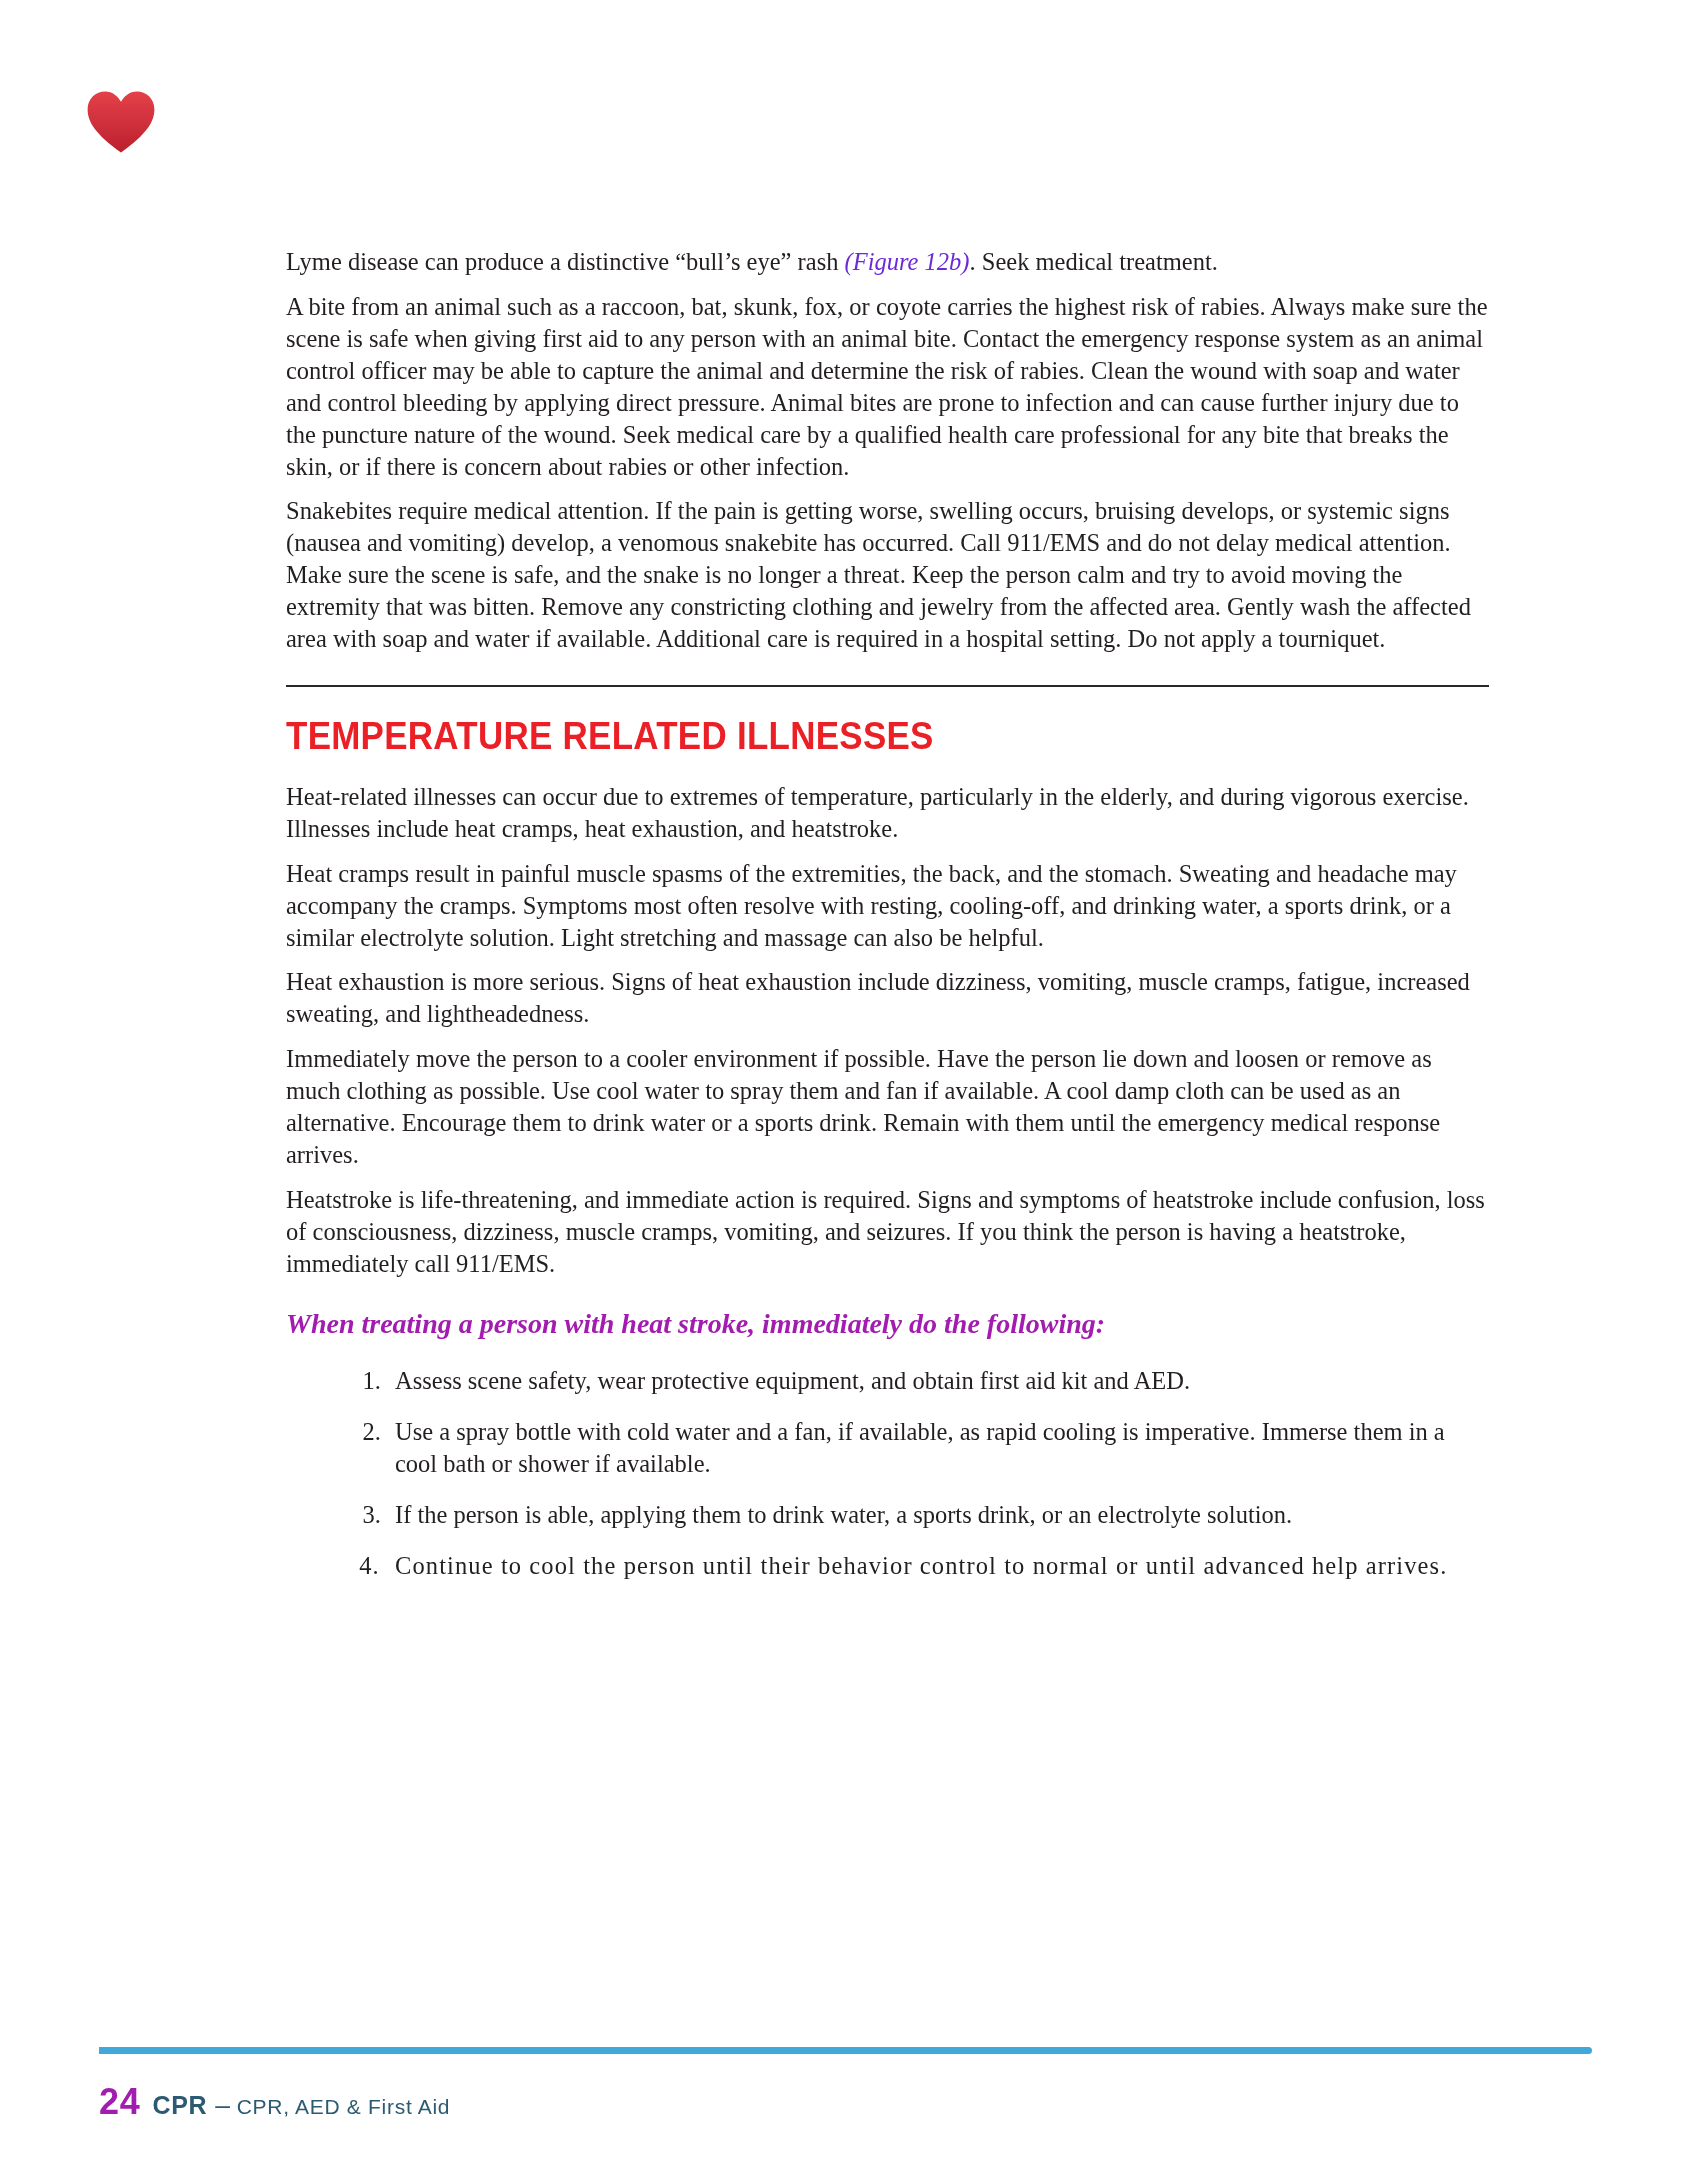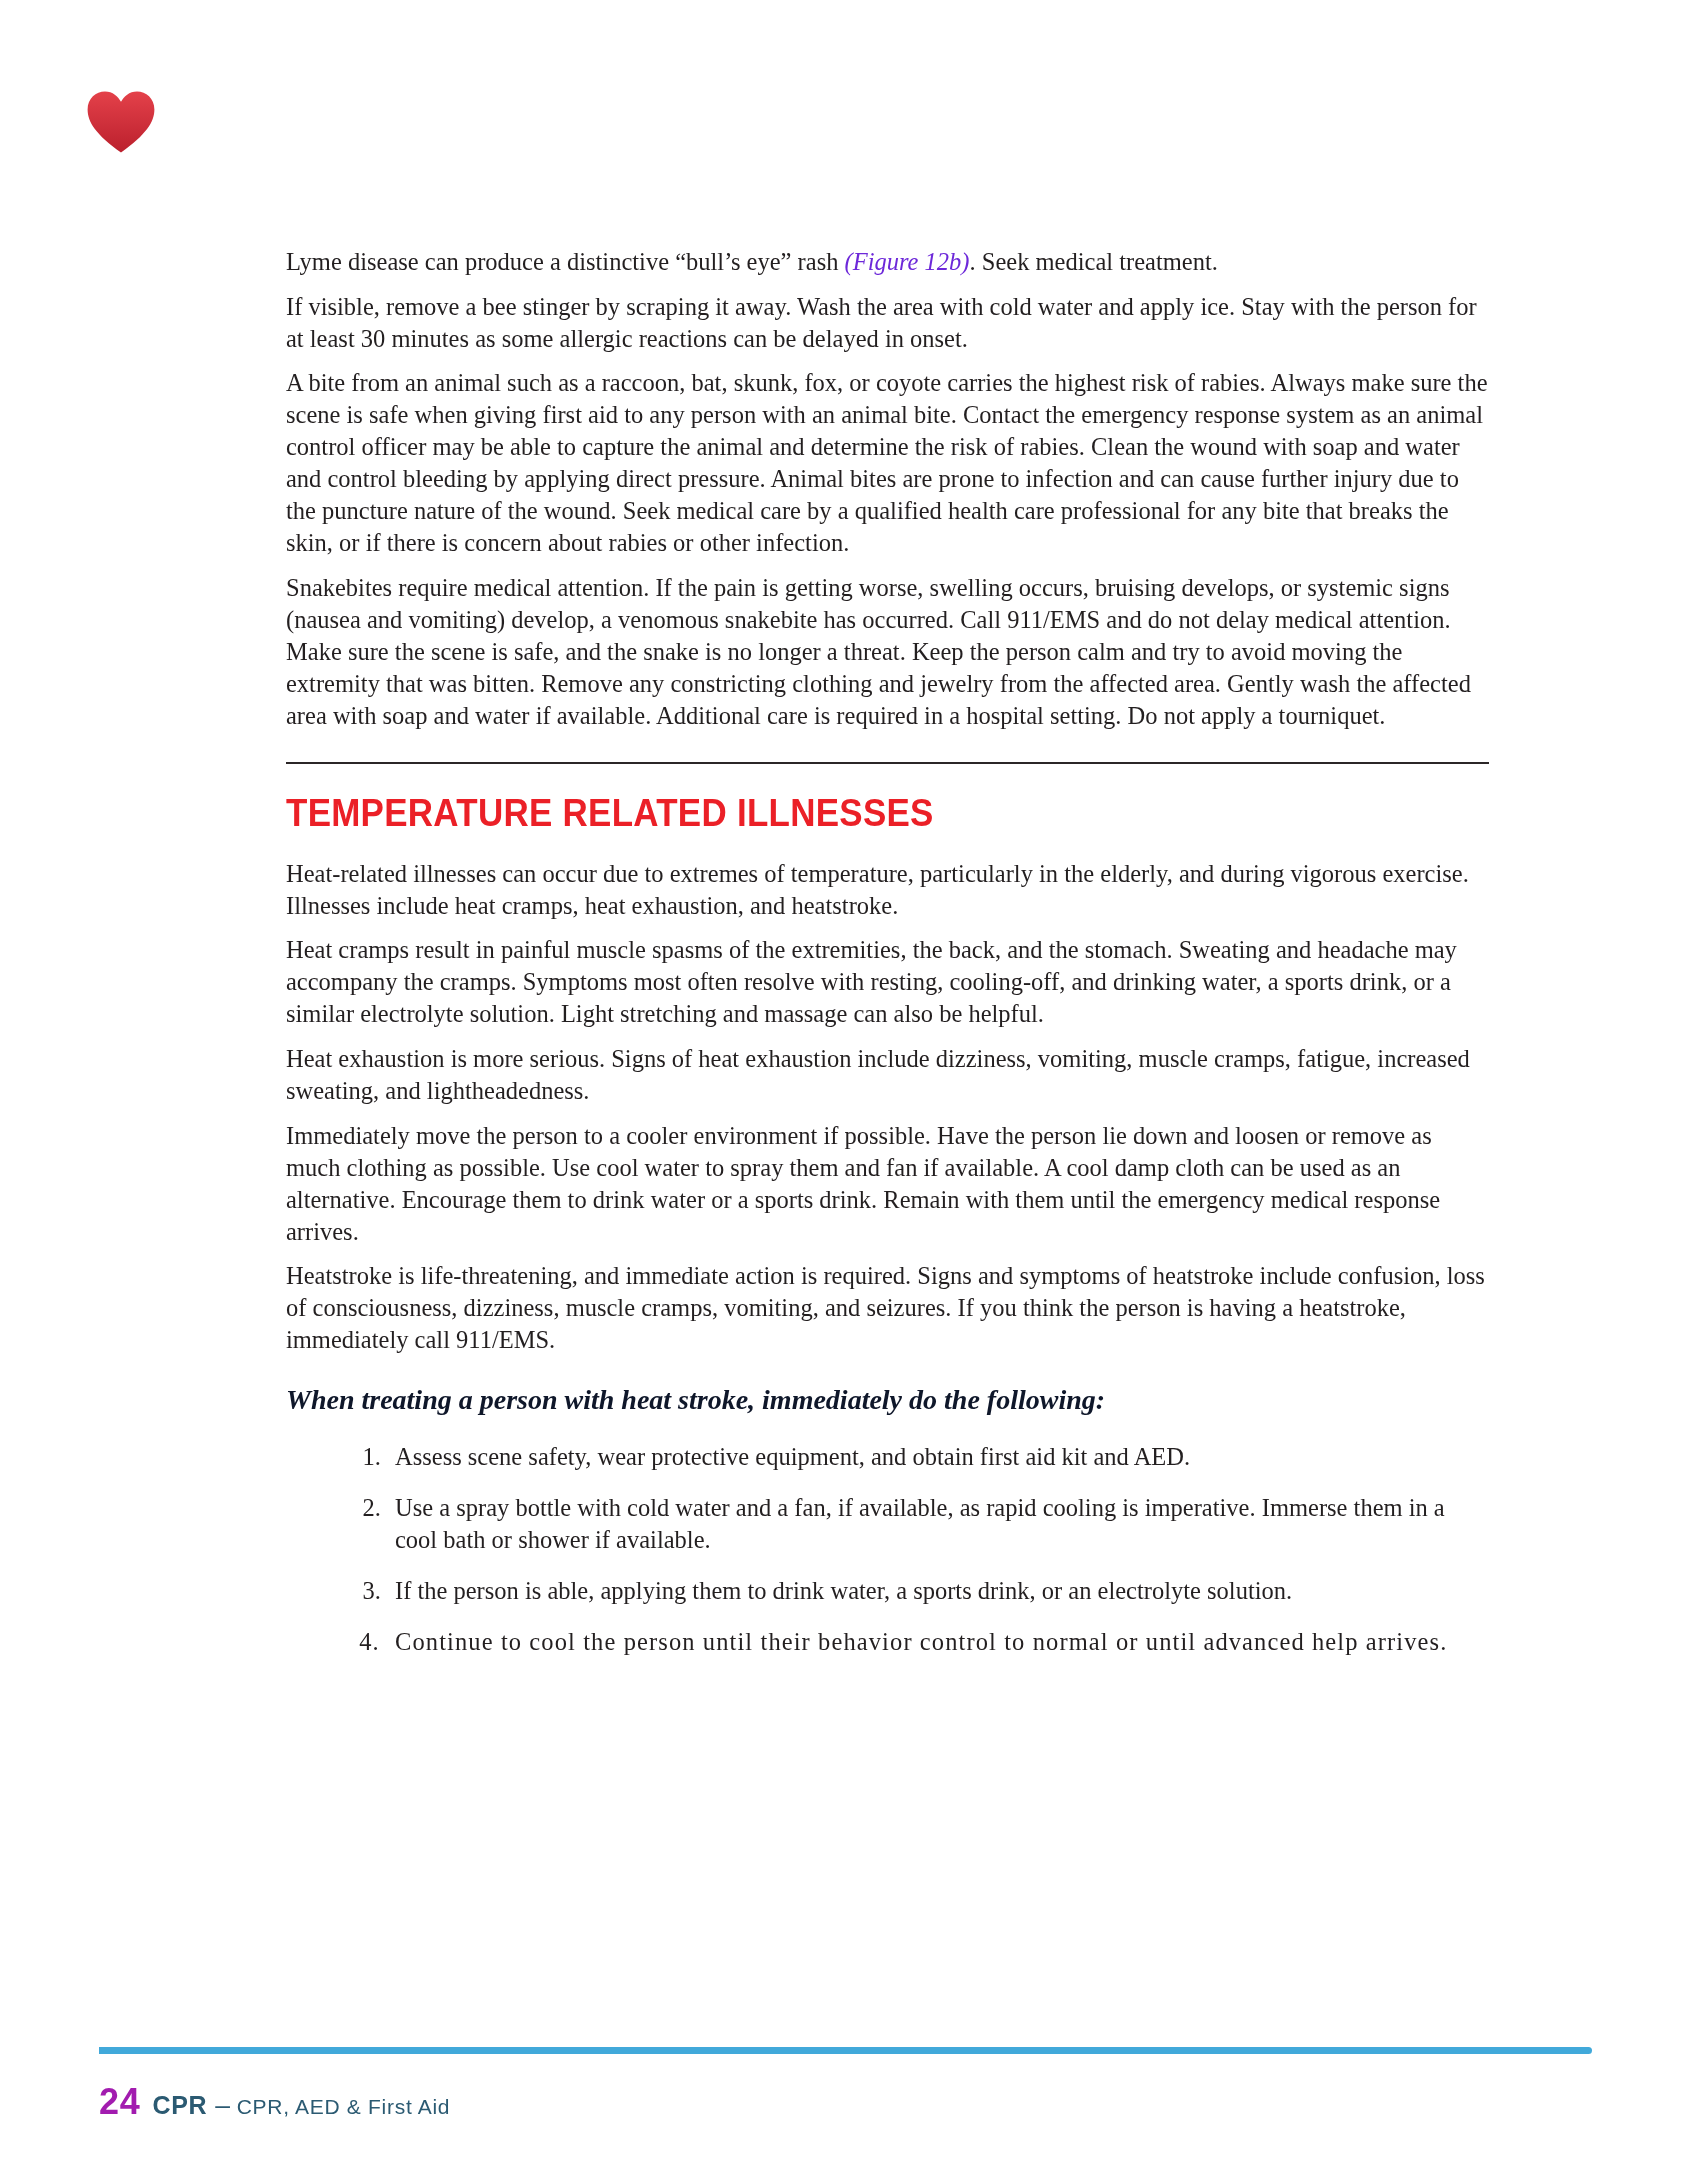--- a/index.html
+++ b/index.html
@@ -103,21 +103,21 @@
     white-space: nowrap;
   }
 
   h2.steps-heading {
     margin: 28px 0 25px 0;
     font-family: "Liberation Serif", serif;
     font-style: italic;
     font-weight: bold;
     font-size: 28px;
     line-height: 32px;
-    color: #0f172a;
+    color: #a21caf;
   }
 
   ol.steps {
     margin: 0 0 0 0;
     padding-left: 101px;
   }
   ol.steps li {
     margin-bottom: 19px;
     padding-left: 8px;
     line-height: 32px;
@@ -179,21 +179,20 @@
       </defs>
       <path d="M50 90 C 14 64 2 46 2 28 C 2 12 14 2 27 2 C 38 2 46 9 50 17 C 54 9 62 2 73 2 C 86 2 98 12 98 28 C 98 46 86 64 50 90 Z" fill="url(#heartGrad)"></path>
     </svg>
   </div>
 
   <main class="content">
 
 
     <p><span>Lyme disease can produce a distinctive “bull’s eye” rash </span><span class="fig-ref">(Figure 12b)</span><span>. Seek medical treatment.</span></p>
 
-    <p>If visible, remove a bee stinger by scraping it away. Wash the area with cold water and apply ice. Stay with the person for at least 30 minutes as some allergic reactions can be delayed in onset.</p>
 
     <p>A bite from an animal such as a raccoon, bat, skunk, fox, or coyote carries the highest risk of rabies. Always make sure the scene is safe when giving first aid to any person with an animal bite. Contact the emergency response system as an animal control officer may be able to capture the animal and determine the risk of rabies. Clean the wound with soap and water and control bleeding by applying direct pressure. Animal bites are prone to infection and can cause further injury due to the puncture nature of the wound. Seek medical care by a qualified health care professional for any bite that breaks the skin, or if there is concern about rabies or other infection.</p>
 
     <p>Snakebites require medical attention. If the pain is getting worse, swelling occurs, bruising develops, or systemic signs (nausea and vomiting) develop, a venomous snakebite has occurred. Call 911/EMS and do not delay medical attention. Make sure the scene is safe, and the snake is no longer a threat. Keep the person calm and try to avoid moving the extremity that was bitten. Remove any constricting clothing and jewelry from the affected area. Gently wash the affected area with soap and water if available. Additional care is required in a hospital setting. Do not apply a tourniquet.</p>
 
     <hr class="section-divider">
 
     <h1 class="section-heading">TEMPERATURE RELATED ILLNESSES</h1>
 
     <p>Heat-related illnesses can occur due to extremes of temperature, particularly in the elderly, and during vigorous exercise. Illnesses include heat cramps, heat exhaustion, and heatstroke.</p>

